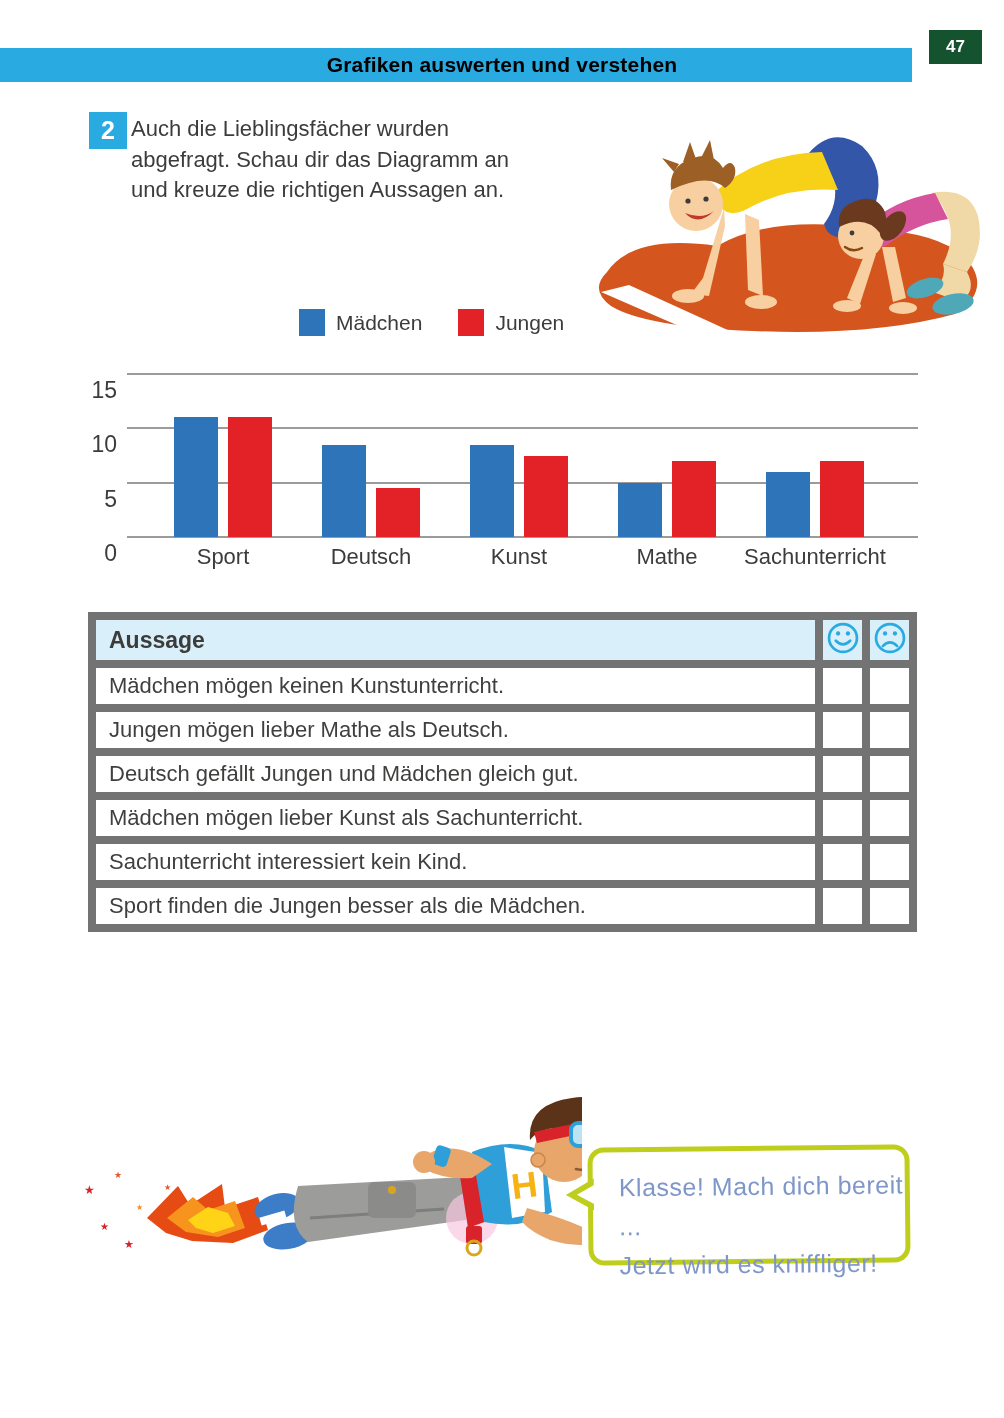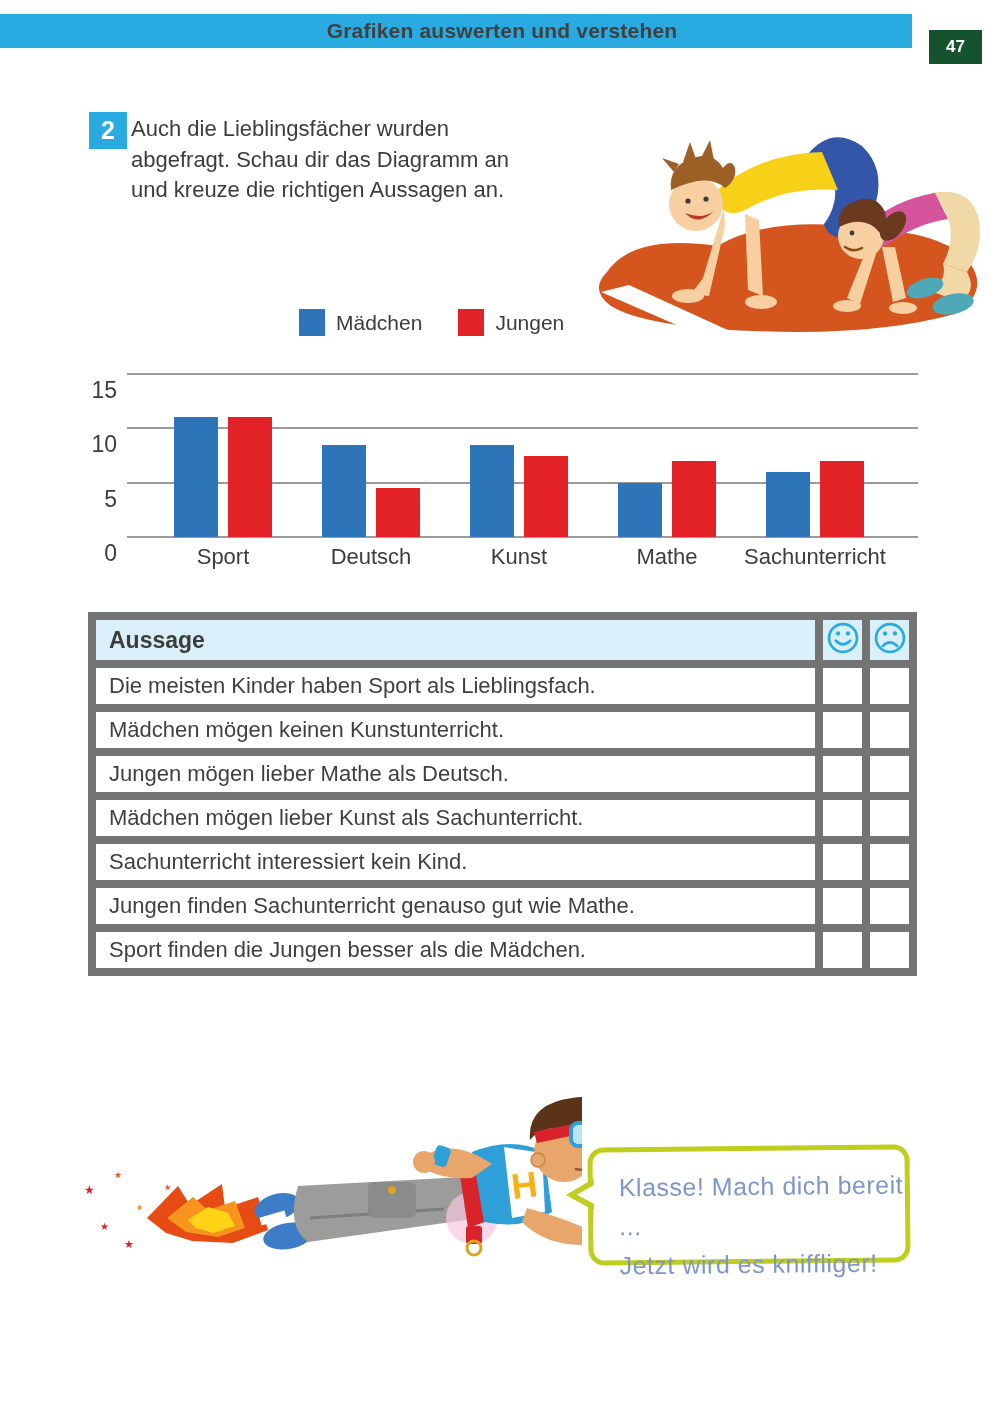--- a/index.html
+++ b/index.html
@@ -1,21 +1,21 @@
 <!DOCTYPE html>
 <html><head>
 <meta charset="utf-8">
 <style>
   * { margin:0; padding:0; box-sizing:border-box; }
   body { background:#ffffff; font-family:"Liberation Sans", sans-serif; }
   .page { position:relative; width:1004px; height:1418px; background:#fff; overflow:hidden; }
 
   
-  .header-bar { position:absolute; left:0; top:14px; width:912px; height:34px;
-    background:#29ABE2; color:#404040; display:flex; align-items:center; justify-content:center;
+  .header-bar { position:absolute; left:0; top:48px; width:912px; height:34px;
+    background:#29ABE2; color:#000000; display:flex; align-items:center; justify-content:center;
     padding-left:92px; font-size:21px; font-weight:bold; letter-spacing:.2px; }
   .page-num-box { position:absolute; left:929px; top:30px; width:53px; height:34px;
     background:#14532d; color:#fff; display:flex; align-items:center; justify-content:center;
     font-size:17px; font-weight:bold; }
 
   
   .task-num { position:absolute; left:89px; top:112px; width:38px; height:37px;
     background:#29ABE2; color:#fff; font-size:25px; font-weight:bold;
     display:flex; align-items:center; justify-content:center; }
   .task-text { position:absolute; left:131px; top:114px; width:470px;
@@ -167,46 +167,41 @@
             <circle cx="20" cy="20" r="15.5" fill="none" stroke="#29ABE2" stroke-width="3"></circle>
             <circle cx="14.5" cy="15" r="2.4" fill="#29ABE2"></circle>
             <circle cx="25.5" cy="15" r="2.4" fill="#29ABE2"></circle>
             <path d="M12 29 Q20 21 28 29" fill="none" stroke="#29ABE2" stroke-width="3" stroke-linecap="round"></path>
           </svg>
         </th>
       </tr>
     </thead>
     <tbody id="stmt-body">
         <tr>
-          <td class="stmt">Die meisten Kinder haben Sport als Lieblingsfach.</td>
-          <td class="check"></td>
-          <td class="check"></td>
-        </tr>
-        <tr>
           <td class="stmt">Mädchen mögen keinen Kunstunterricht.</td>
           <td class="check"></td>
           <td class="check"></td>
         </tr>
         <tr>
           <td class="stmt">Jungen mögen lieber Mathe als Deutsch.</td>
           <td class="check"></td>
           <td class="check"></td>
         </tr>
         <tr>
+          <td class="stmt">Deutsch gefällt Jungen und Mädchen gleich gut.</td>
+          <td class="check"></td>
+          <td class="check"></td>
+        </tr>
+        <tr>
           <td class="stmt">Mädchen mögen lieber Kunst als Sachunterricht.</td>
           <td class="check"></td>
           <td class="check"></td>
         </tr>
         <tr>
           <td class="stmt">Sachunterricht interessiert kein Kind.</td>
-          <td class="check"></td>
-          <td class="check"></td>
-        </tr>
-        <tr>
-          <td class="stmt">Jungen finden Sachunterricht genauso gut wie Mathe.</td>
           <td class="check"></td>
           <td class="check"></td>
         </tr>
         <tr>
           <td class="stmt">Sport finden die Jungen besser als die Mädchen.</td>
           <td class="check"></td>
           <td class="check"></td>
         </tr>
       </tbody>
   </table>

